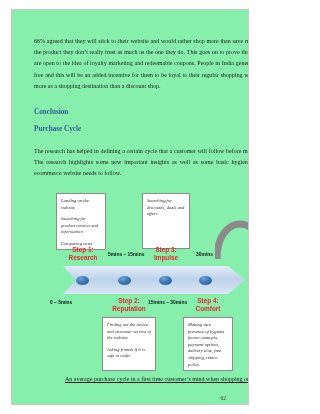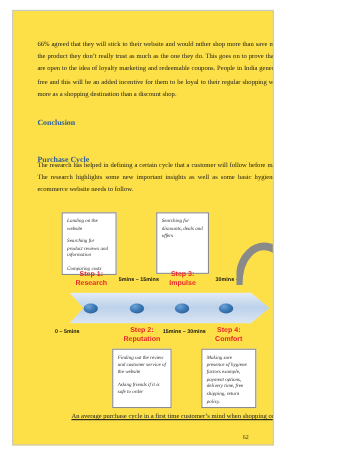--- a/index.html
+++ b/index.html
@@ -13,21 +13,21 @@
     font-family: "Liberation Serif", serif;
     overflow: hidden;
     position: relative;
   }
   .page {
     position: absolute;
     left: 11px;
     top: 9px;
     width: 238px;
     height: 396px;
-    background: #fde047;
+    background: #86efac;
     border: 1px solid #c9c9c9;
     box-sizing: border-box;
     overflow: hidden;
   }
   .body-text {
     position: absolute;
     left: 22px;
     top: 26px;
     width: 256px;
     font-size: 6.0px;
@@ -38,21 +38,21 @@
   }
   .heading {
     position: absolute;
     left: 22px;
     font-size: 7.2px;
     font-weight: bold;
     color: #2e5d94;
     font-family: "Liberation Serif", serif;
   }
   #heading-conclusion { top: 98px; }
-  #heading-purchase-cycle { top: 131px; }
+  #heading-purchase-cycle { top: 115px; }
   .para2 {
     position: absolute;
     left: 22px;
     top: 136px;
     width: 256px;
     font-size: 6.0px;
     line-height: 11.2px;
     color: #1a1a1a;
     text-align: justify;
   }

